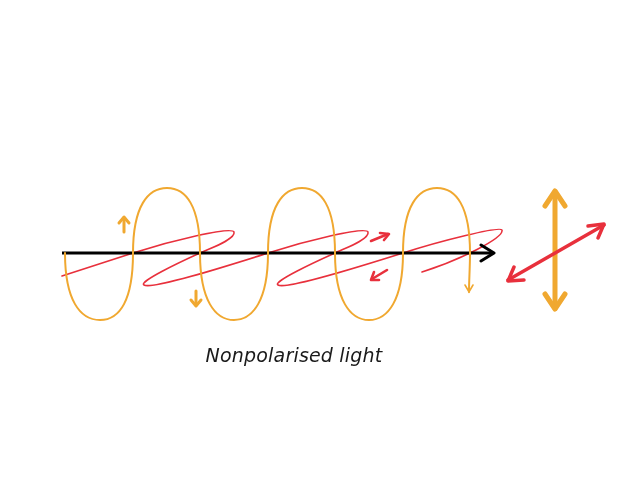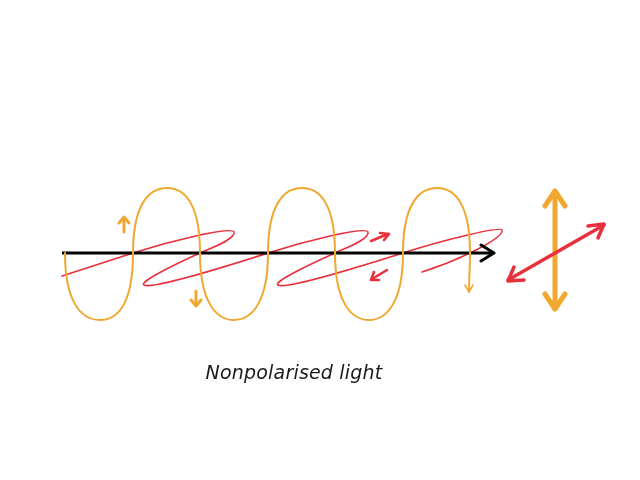--- a/index.html
+++ b/index.html
@@ -18,21 +18,21 @@
     svg.diagram {
       position: absolute;
       left: 0;
       top: 0;
       width: 640px;
       height: 480px;
     }
     .caption {
       position: absolute;
       left: 0;
-      top: 361px;
+      top: 344px;
       width: 588px;
       text-align: center;
       font-family: "DejaVu Sans", sans-serif;
       font-style: italic;
       font-size: 19px;
       color: #1a1a1a;
       letter-spacing: 0.2px;
     }
   </style>
 </head>

